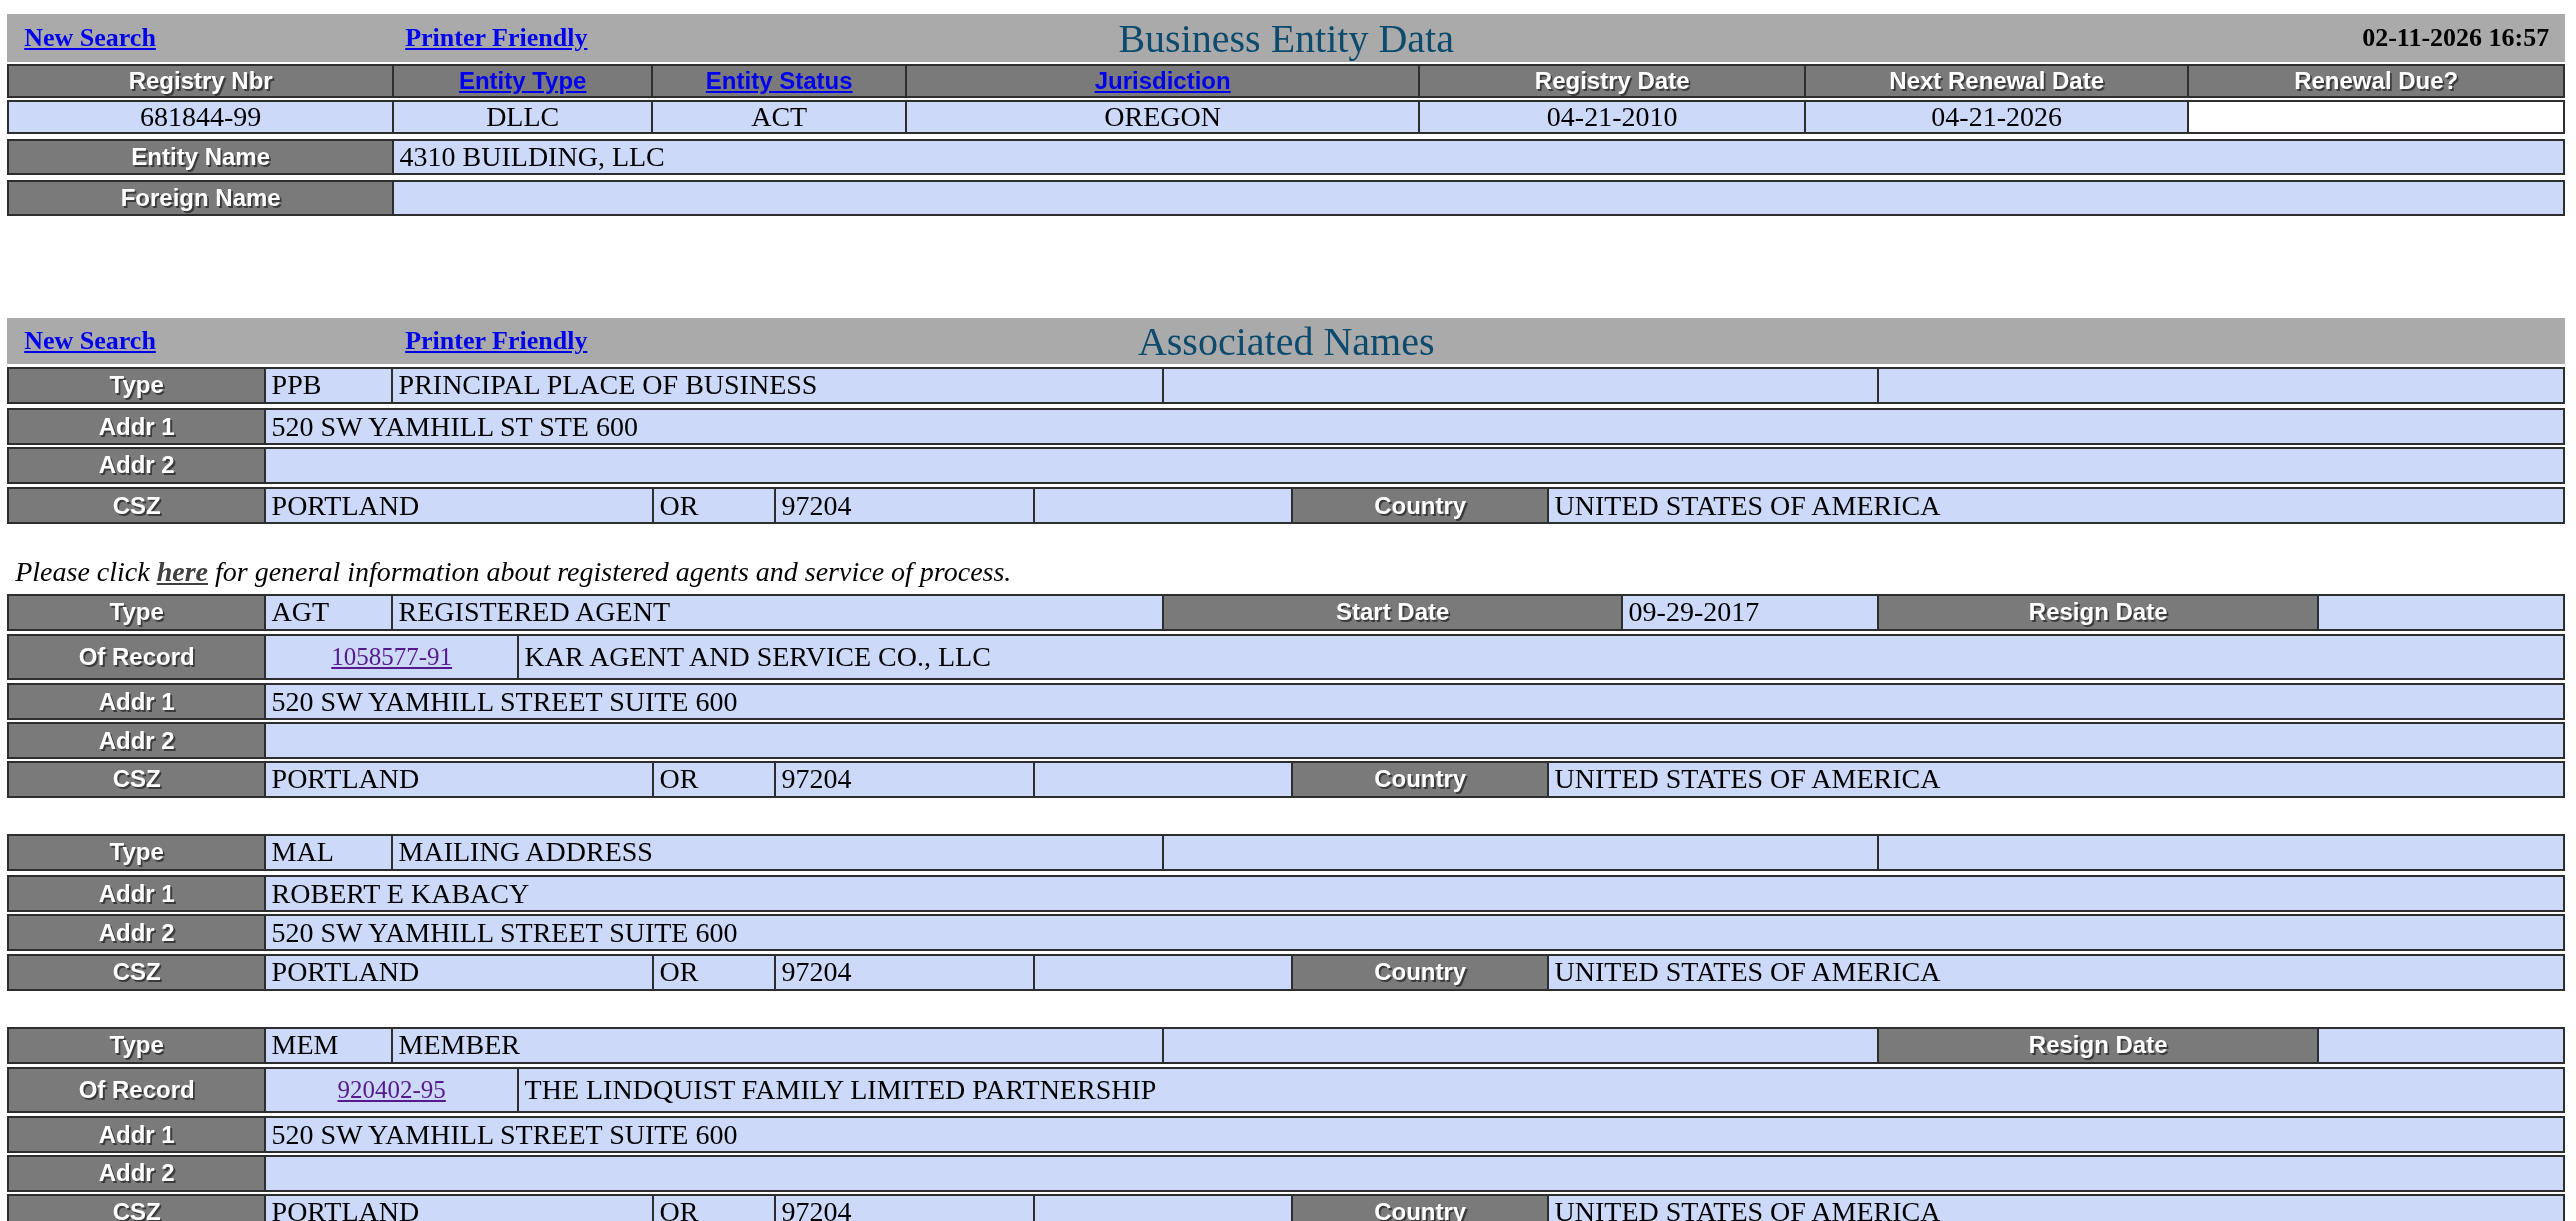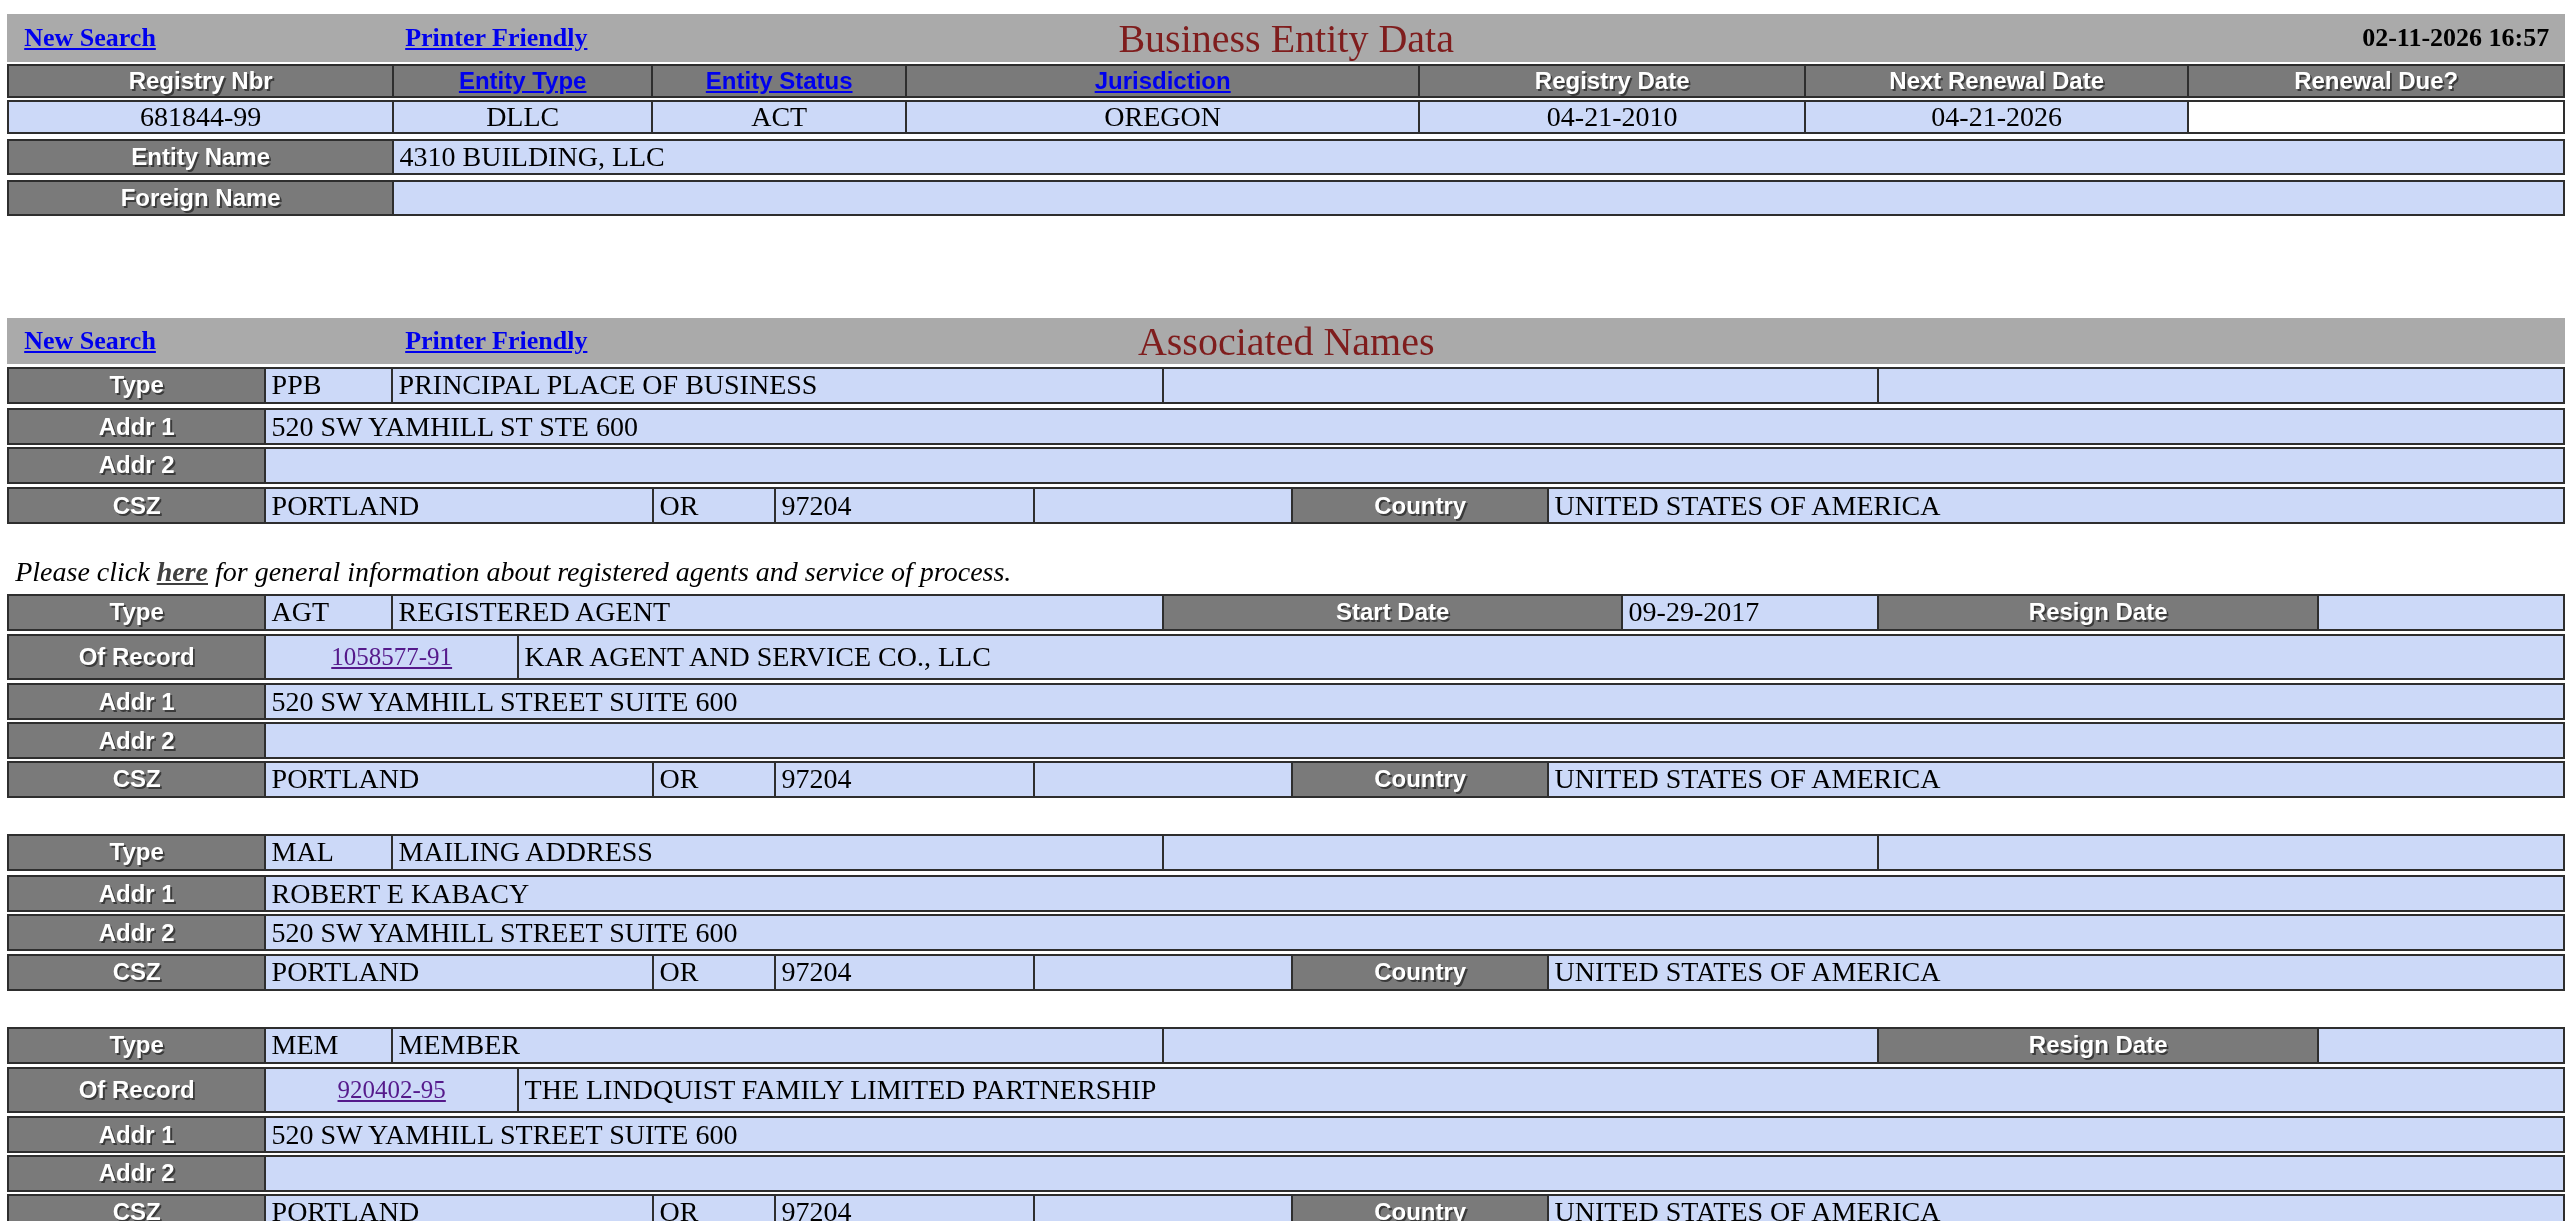--- a/index.html
+++ b/index.html
@@ -9,21 +9,21 @@
 
   
   .bar{position:relative;height:48px;background:#aaaaaa;}
   .bar2{height:46px;margin-top:102px;}
   .bar-link{position:absolute;top:50%;transform:translateY(-50%);
             font-family:"Liberation Serif",serif;font-weight:bold;font-size:26px;
             color:#0000EE;text-decoration:underline;cursor:pointer;}
   .bar-link.ns{left:17px;}
   .bar-link.pf{left:398px;}
   .bar-title{position:absolute;left:50%;top:50%;transform:translate(-50%,-50%);
-             font-size:40px;color:#7f1d1d;white-space:nowrap;}
+             font-size:40px;color:#0c4a6e;white-space:nowrap;}
   .bar-ts{position:absolute;right:16px;top:50%;transform:translateY(-50%);
           font-weight:bold;font-size:26px;}
 
   
   .row{display:flex;align-items:stretch;border:2.7px solid #2e2e2e;
        background:#ccd9f8;box-sizing:border-box;height:37px;margin-top:3.6px;}
   .row > div, .row > a{box-sizing:border-box;display:flex;align-items:center;overflow:hidden;}
   .row > .sep{border-left:2.7px solid #2e2e2e;}
 
   .t1{height:34px;margin-top:2.7px;}

